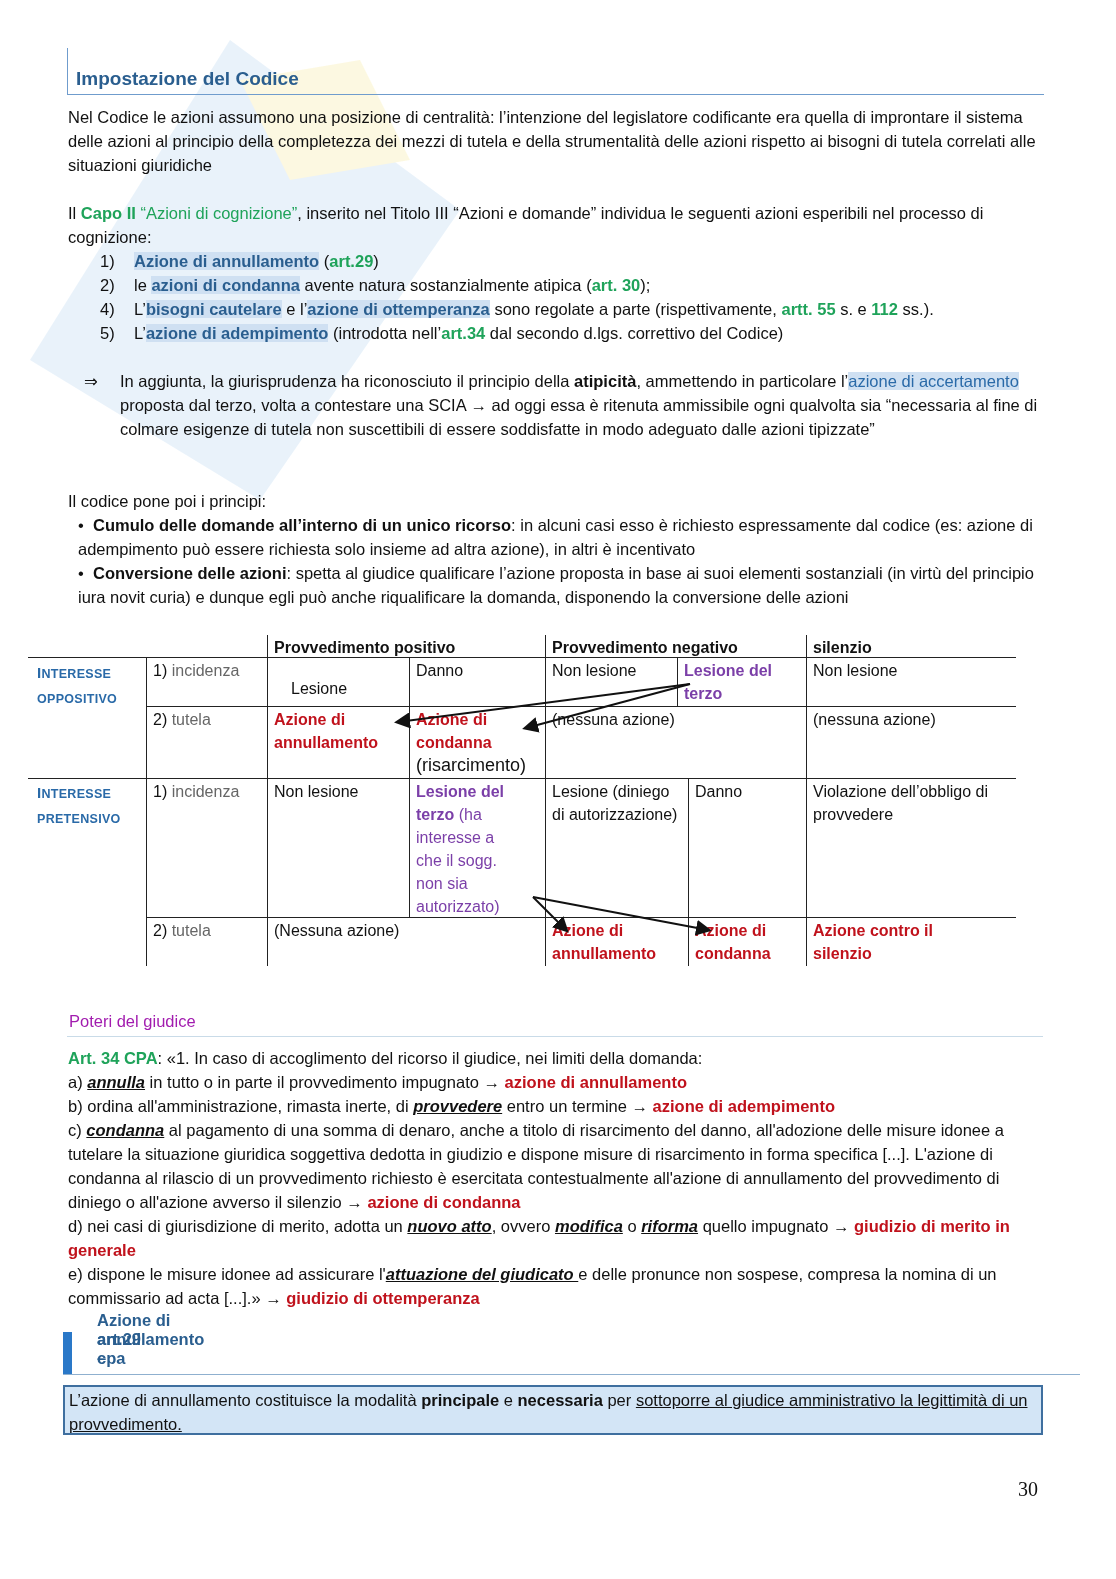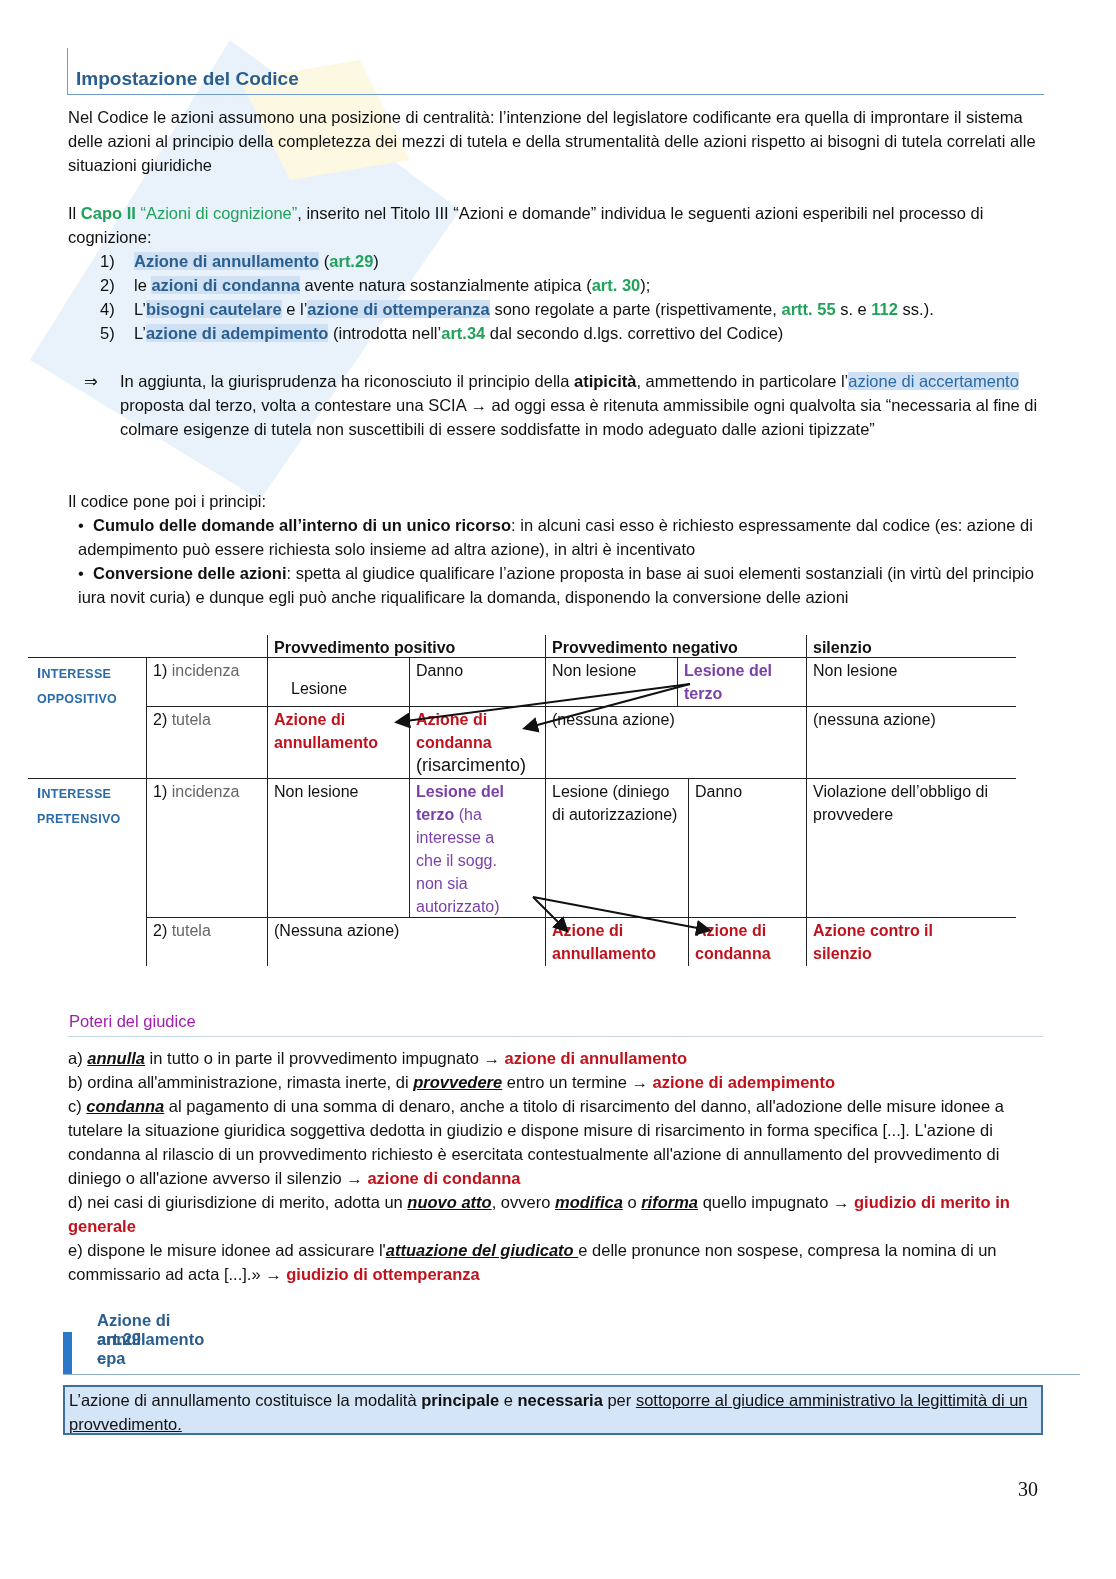--- a/index.html
+++ b/index.html
@@ -144,20 +144,21 @@
     <line x1="533" y1="897" x2="566" y2="930" stroke="#111" stroke-width="2" marker-end="url(#ah)"></line>
     <line x1="533" y1="897" x2="708" y2="930" stroke="#111" stroke-width="2" marker-end="url(#ah)"></line>
   </svg>
 </div>
 
 <div class="abs h2">
   <span>Poteri del giudice</span>
 </div>
 
 <div class="t" style="top:1046px;">
+  <p class="line"><span class="green">Art. 34 CPA</span><span>: «1. In caso di accoglimento del ricorso il giudice, nei limiti della domanda:</span></p>
   <p class="line"><span>a) </span><u class="bi">annulla</u><span> in tutto o in parte il provvedimento impugnato → </span><span class="red">azione di annullamento</span></p>
   <p class="line"><span>b) ordina all'amministrazione, rimasta inerte, di </span><u class="bi">provvedere</u><span> entro un termine → </span><span class="red">azione di adempimento</span></p>
   <p class="line"><span>c) </span><u class="bi">condanna</u><span> al pagamento di una somma di denaro, anche a titolo di risarcimento del danno, all'adozione delle misure idonee a tutelare la situazione giuridica soggettiva dedotta in giudizio e dispone misure di risarcimento in forma specifica [...]. L'azione di condanna al rilascio di un provvedimento richiesto è esercitata contestualmente all'azione di annullamento del provvedimento di diniego o all'azione avverso il silenzio → </span><span class="red">azione di condanna</span></p>
   <p class="line"><span>d) nei casi di giurisdizione di merito, adotta un </span><u class="bi">nuovo atto</u><span>, ovvero </span><u class="bi">modifica</u><span> o </span><u class="bi">riforma</u><span> quello impugnato → </span><span class="red">giudizio di merito in generale</span></p>
   <p class="line"><span>e) dispone le misure idonee ad assicurare l'</span><u class="bi">attuazione del giudicato </u><span>e delle pronunce non sospese, compresa la nomina di un commissario ad acta [...].» → </span><span class="red">giudizio di ottemperanza</span></p>
 </div>
 
 <div class="abs h3">
   <span>
       <span>Azione di annullamento – </span>

